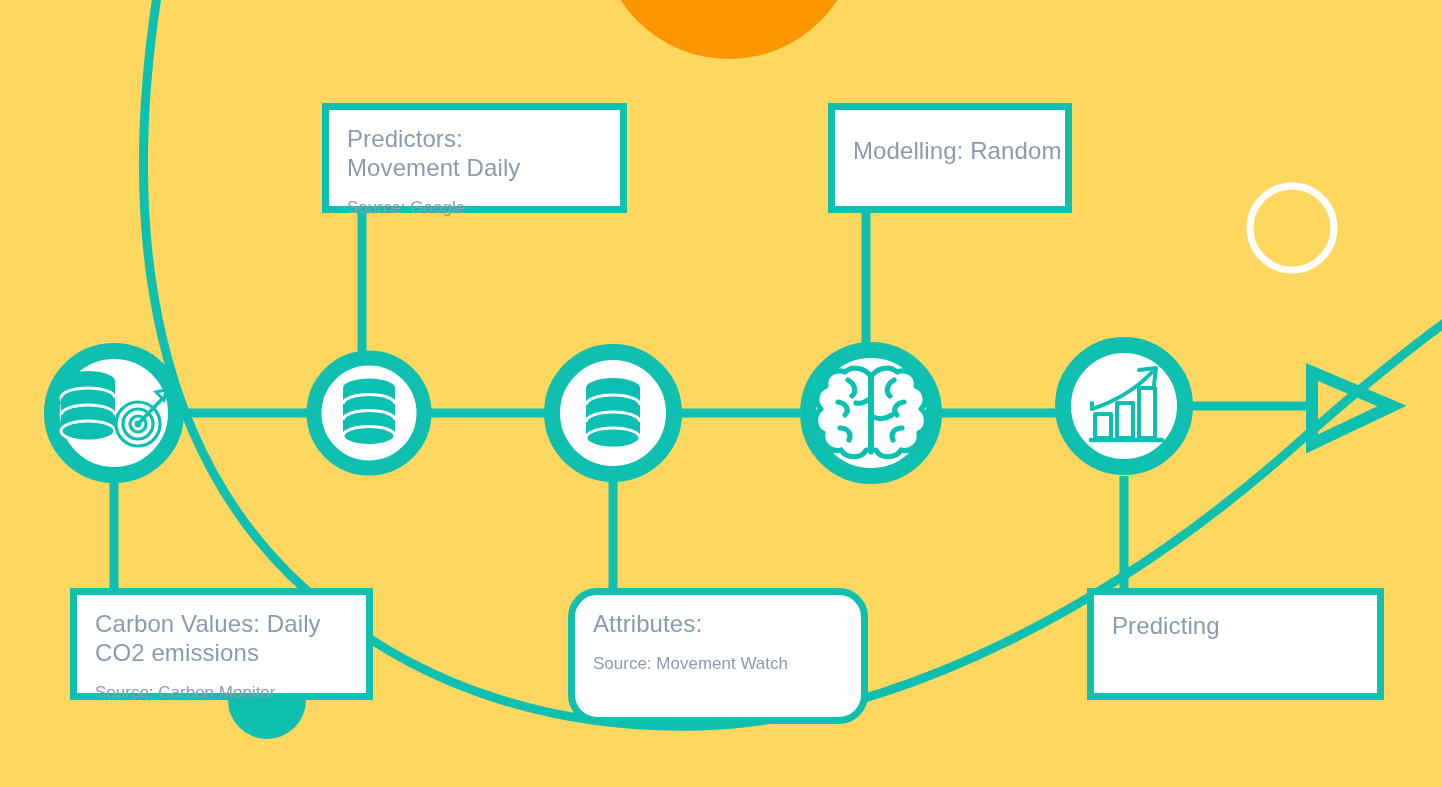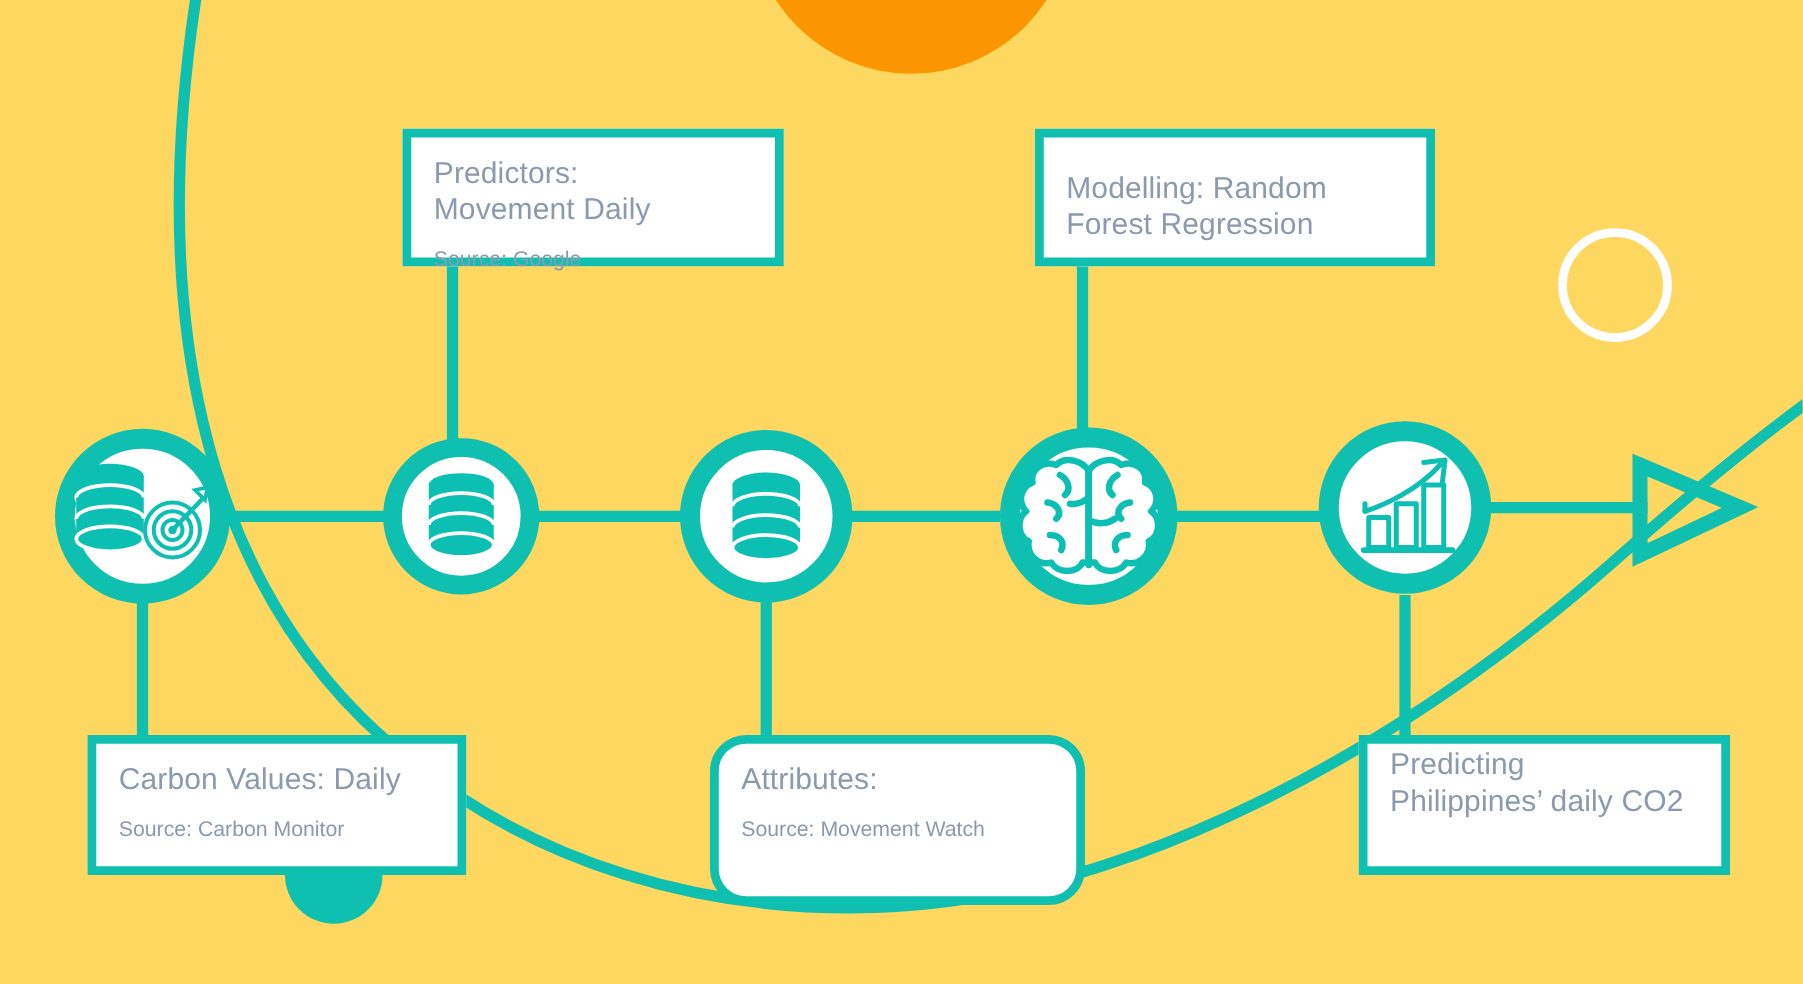--- a/index.html
+++ b/index.html
@@ -37,24 +37,24 @@
   .card .source{
     font-size:17px;
     line-height:21px;
     margin-top:15px;
     white-space:nowrap;
     color:#8b9aae;
   }
 
   
   #card-predictors{left:322px;top:103px;width:305px;height:110px;}
-  #card-modelling {left:828px;top:103px;width:320px;height:110px;padding-top:26px;}
+  #card-modelling {left:828px;top:103px;width:244px;height:110px;padding-top:26px;}
   #card-target    {left:70px; top:588px;width:303px;height:112px;}
   #card-attributes{left:568px;top:588px;width:300px;height:136px;border-radius:29px;}
-  #card-predicting{left:1087px;top:588px;width:297px;height:112px;padding-top:2px;}
+  #card-predicting{left:1087px;top:588px;width:297px;height:112px;padding-top:16px;}
   #card-predicting .line{line-height:30px;}
 </style>
 </head>
 <body>
 
 <div id="stage">
 
   <svg class="bg-layer" viewBox="0 0 1442 787" width="1442" height="787">
 
     <circle cx="729" cy="-70" r="129" fill="#fb9600"></circle>
@@ -193,31 +193,30 @@
   </svg>
 
   <div class="card" id="card-predictors">
     <div class="line">Predictors:</div>
     <div class="line">Movement Daily</div>
     <div class="source">Source: Google</div>
   </div>
 
   <div class="card" id="card-modelling">
     <div class="line">Modelling: Random</div>
-    <div class="line">Forest Regression</div>
   </div>
 
   <div class="card" id="card-target">
     <div class="line">Carbon Values: Daily</div>
+    <div class="line">CO2 emissions</div>
     <div class="source">Source: Carbon Monitor</div>
   </div>
 
   <div class="card" id="card-attributes">
     <div class="line">Attributes:</div>
     <div class="source">Source: Movement Watch</div>
   </div>
 
   <div class="card" id="card-predicting">
     <div class="line">Predicting</div>
-    <div class="line">Philippines’ daily CO2</div>
   </div>
 
 </div>
 
 </body></html>

